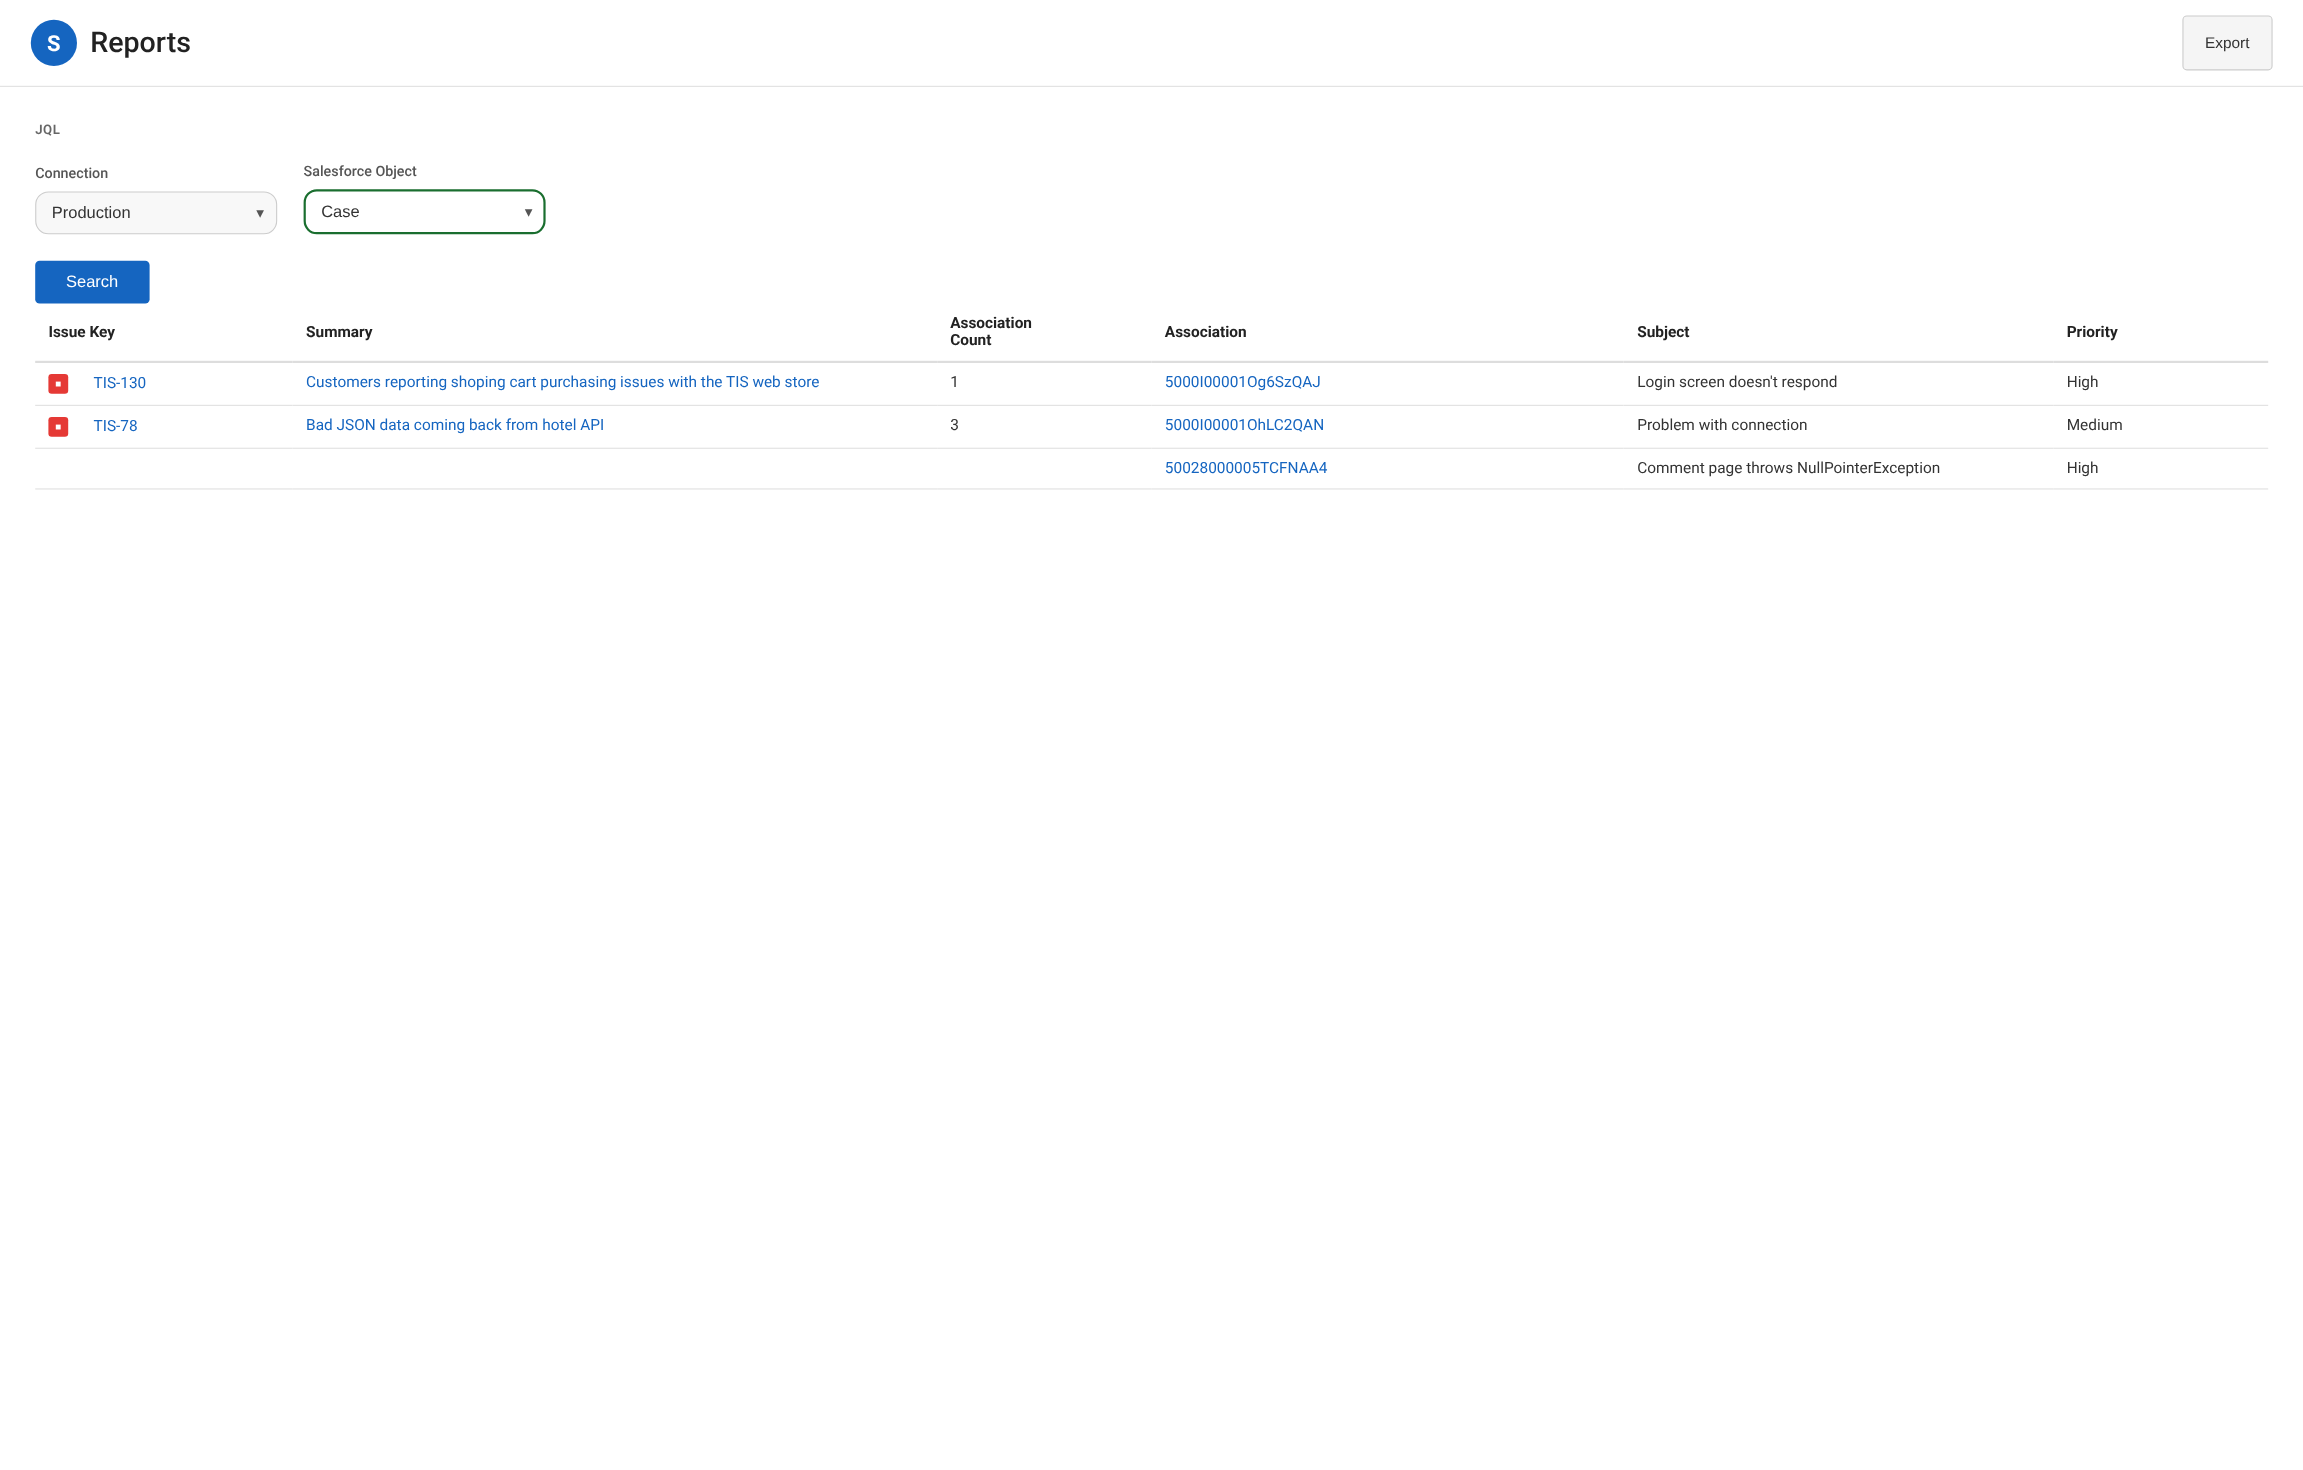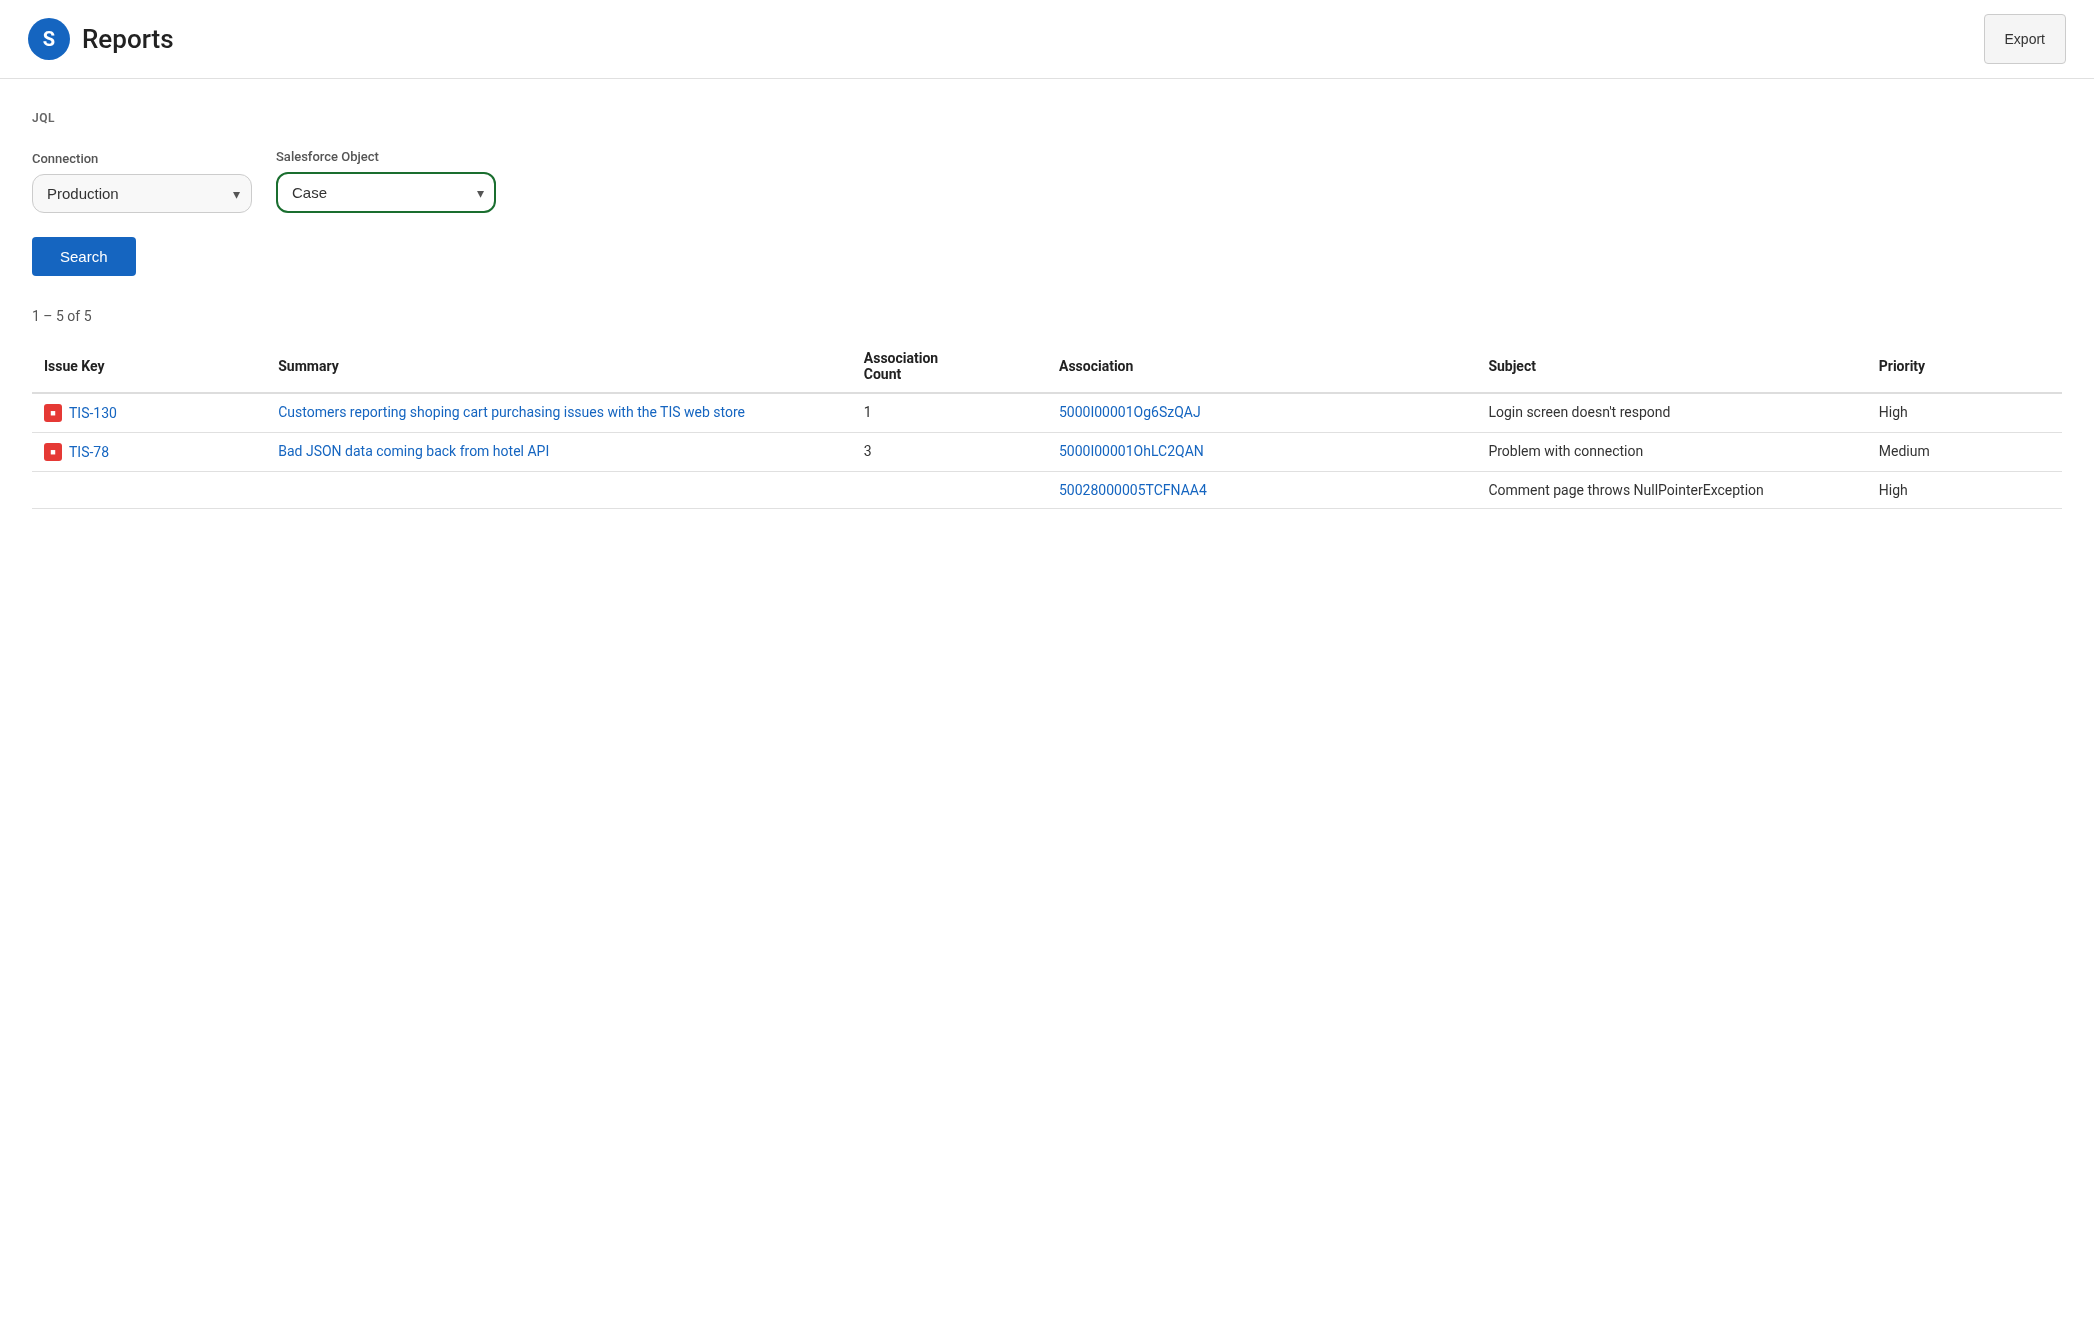--- a/index.html
+++ b/index.html
@@ -149,21 +149,21 @@
     }
     .results-table td {
       padding: 10px 12px;
       border-bottom: 1px solid #e0e0e0;
       vertical-align: top;
       color: #333;
     }
     .issue-key-cell {
       display: flex;
       align-items: center;
-      gap: 7px;
+      gap: 23px;
       white-space: nowrap;
     }
     .issue-icon {
       width: 18px;
       height: 18px;
       background: #e53935;
       border-radius: 3px;
       display: flex;
       align-items: center;
       justify-content: center;
@@ -229,21 +229,20 @@
         </select>
         <span class="select-arrow">▾</span>
       </div>
     </div>
   </div>
 
   
   <button class="search-btn">Search</button>
 
   
-  <div class="results-info">1 – 5 of 5</div>
 
   
   <table class="results-table">
     <thead>
       <tr>
         <th class="col-issue-key">Issue Key</th>
         <th class="col-summary">Summary</th>
         <th class="col-assoc-count">Association<br>Count</th>
         <th class="col-assoc">Association</th>
         <th class="col-subject">Subject</th>

